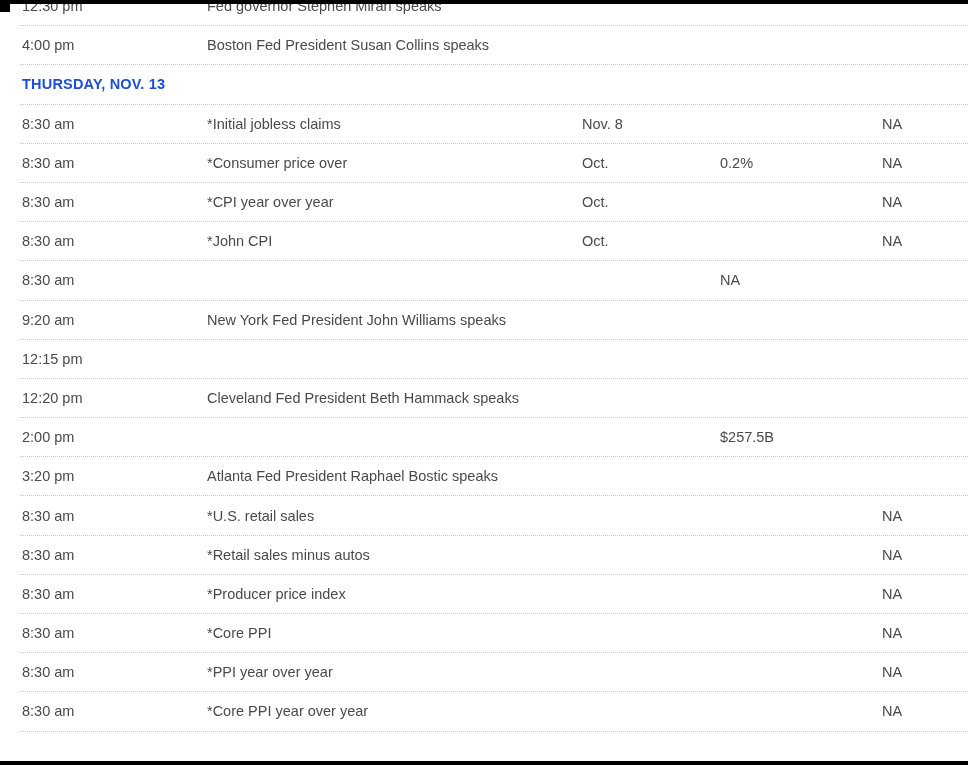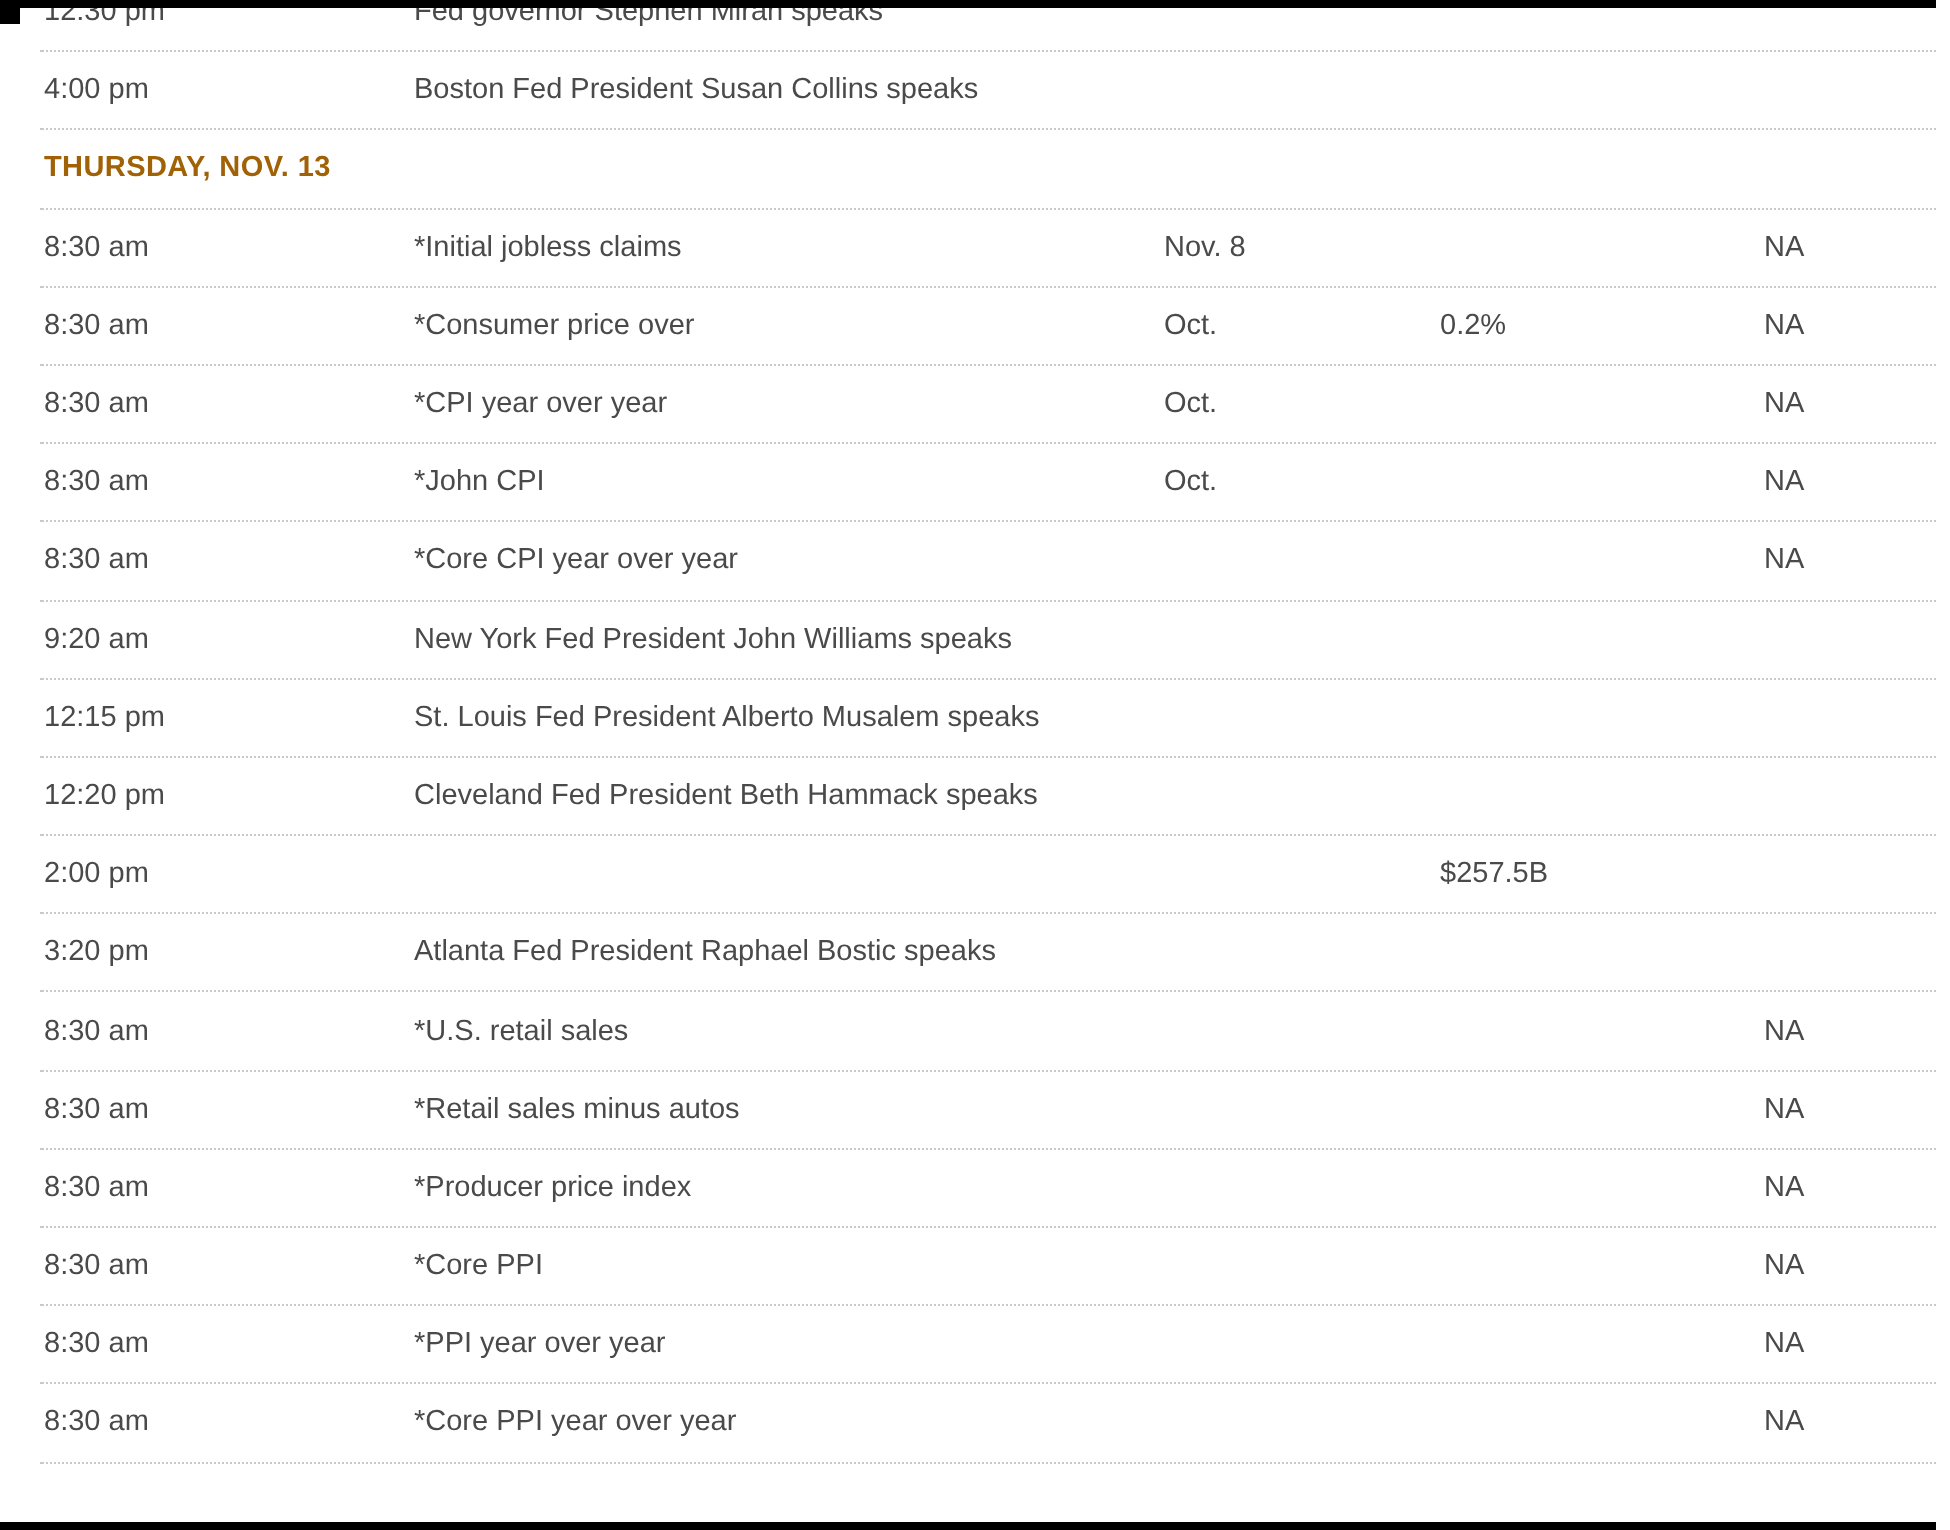--- a/index.html
+++ b/index.html
@@ -42,21 +42,21 @@
   .cell {
     font-size: 14.5px;
     color: #4a4a4a;
     white-space: nowrap;
     overflow: hidden;
   }
   .header-row .day-label {
     grid-column: 1 / -1;
     font-size: 14.5px;
     font-weight: 700;
-    color: #a16207;
+    color: #1d4ed8;
     letter-spacing: 0.2px;
     white-space: nowrap;
   }
 </style>
 </head>
 <body>
 
 <div class="edge-bar top"></div>
 <div class="edge-bar corner"></div>
 <div class="edge-bar bottom"></div>
@@ -102,35 +102,33 @@
     </div>
     <div class="row event-row">
       <span class="cell time-cell">8:30 am</span>
       <span class="cell report-cell">*John CPI</span>
       <span class="cell period-cell">Oct.</span>
       <span class="cell forecast-cell"></span>
       <span class="cell previous-cell">NA</span>
     </div>
     <div class="row event-row">
       <span class="cell time-cell">8:30 am</span>
-      <span class="cell report-cell">*Core CPI year over year</span>
       <span class="cell period-cell"></span>
       <span class="cell forecast-cell"></span>
       <span class="cell previous-cell">NA</span>
     </div>
     <div class="row event-row">
       <span class="cell time-cell">9:20 am</span>
       <span class="cell report-cell">New York Fed President John Williams speaks</span>
       <span class="cell period-cell"></span>
       <span class="cell forecast-cell"></span>
       <span class="cell previous-cell"></span>
     </div>
     <div class="row event-row">
       <span class="cell time-cell">12:15 pm</span>
-      <span class="cell report-cell">St. Louis Fed President Alberto Musalem speaks</span>
       <span class="cell period-cell"></span>
       <span class="cell forecast-cell"></span>
       <span class="cell previous-cell"></span>
     </div>
     <div class="row event-row">
       <span class="cell time-cell">12:20 pm</span>
       <span class="cell report-cell">Cleveland Fed President Beth Hammack speaks</span>
       <span class="cell period-cell"></span>
       <span class="cell forecast-cell"></span>
       <span class="cell previous-cell"></span>

